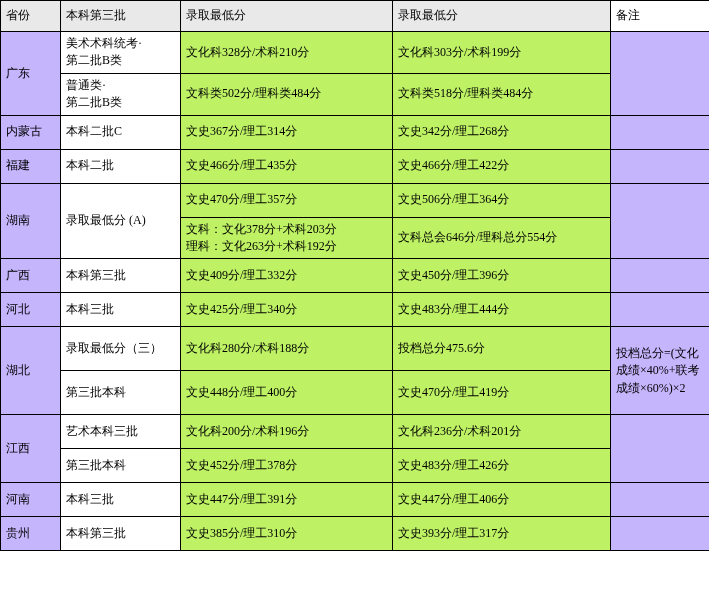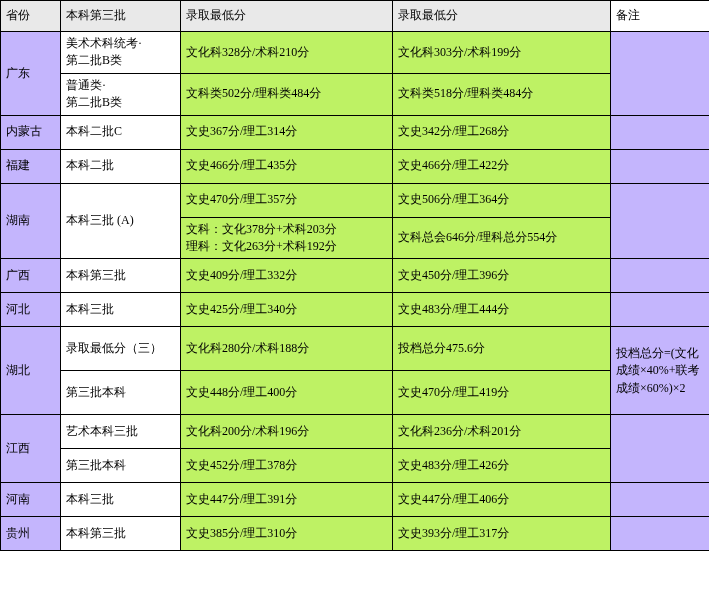--- a/index.html
+++ b/index.html
@@ -120,21 +120,21 @@
       </tr>
       <tr class="h-40">
         <td class="prov">福建</td>
         <td class="batch two-line">本科二批</td>
         <td class="cell two-line">文史466分/理工435分</td>
         <td class="cell two-line">文史466分/理工422分</td>
         <td class="note"></td>
       </tr>
       <tr class="h-40">
         <td class="prov" rowspan="2">湖南</td>
-        <td class="batch two-line" rowspan="2">本科三批 (A)</td>
+        <td class="batch two-line" rowspan="2">录取最低分 (A)</td>
         <td class="cell two-line">文史470分/理工357分</td>
         <td class="cell two-line">文史506分/理工364分</td>
         <td class="note" rowspan="2"></td>
       </tr>
       <tr class="h-46">
         <td class="cell two-line">文科：文化378分+术科203分
 理科：文化263分+术科192分</td>
         <td class="cell two-line">文科总会646分/理科总分554分</td>
       </tr>
       <tr class="h-40">

